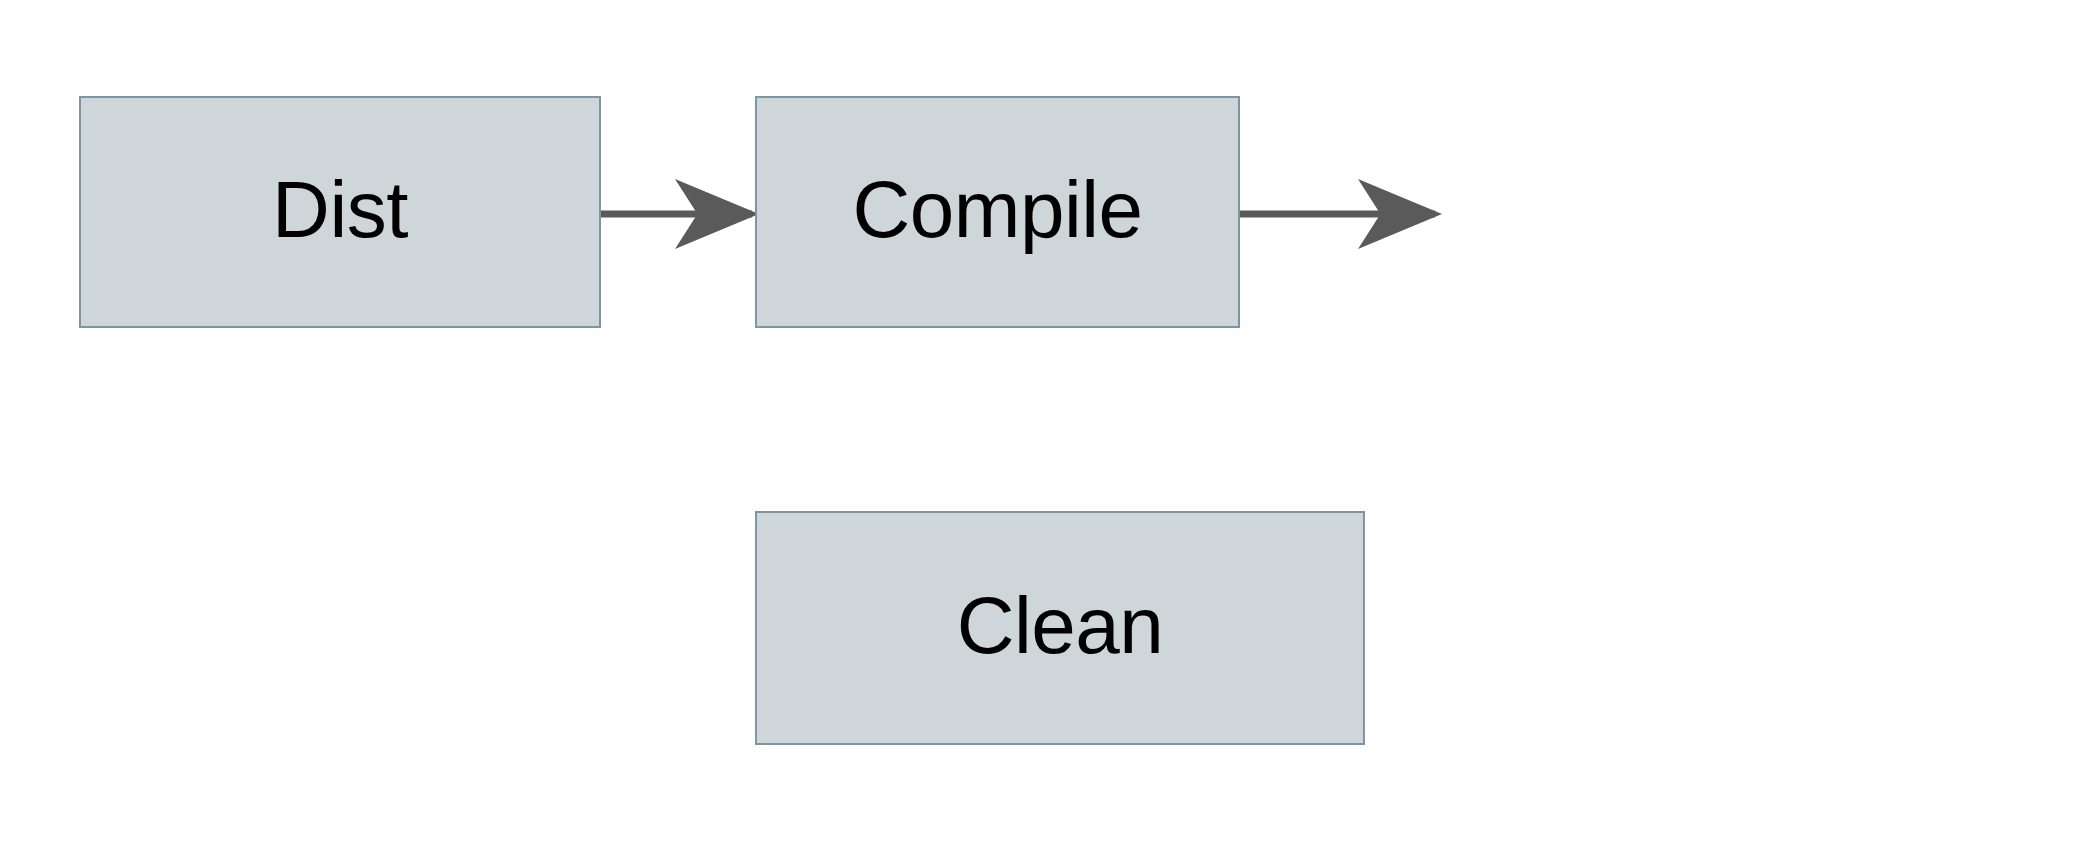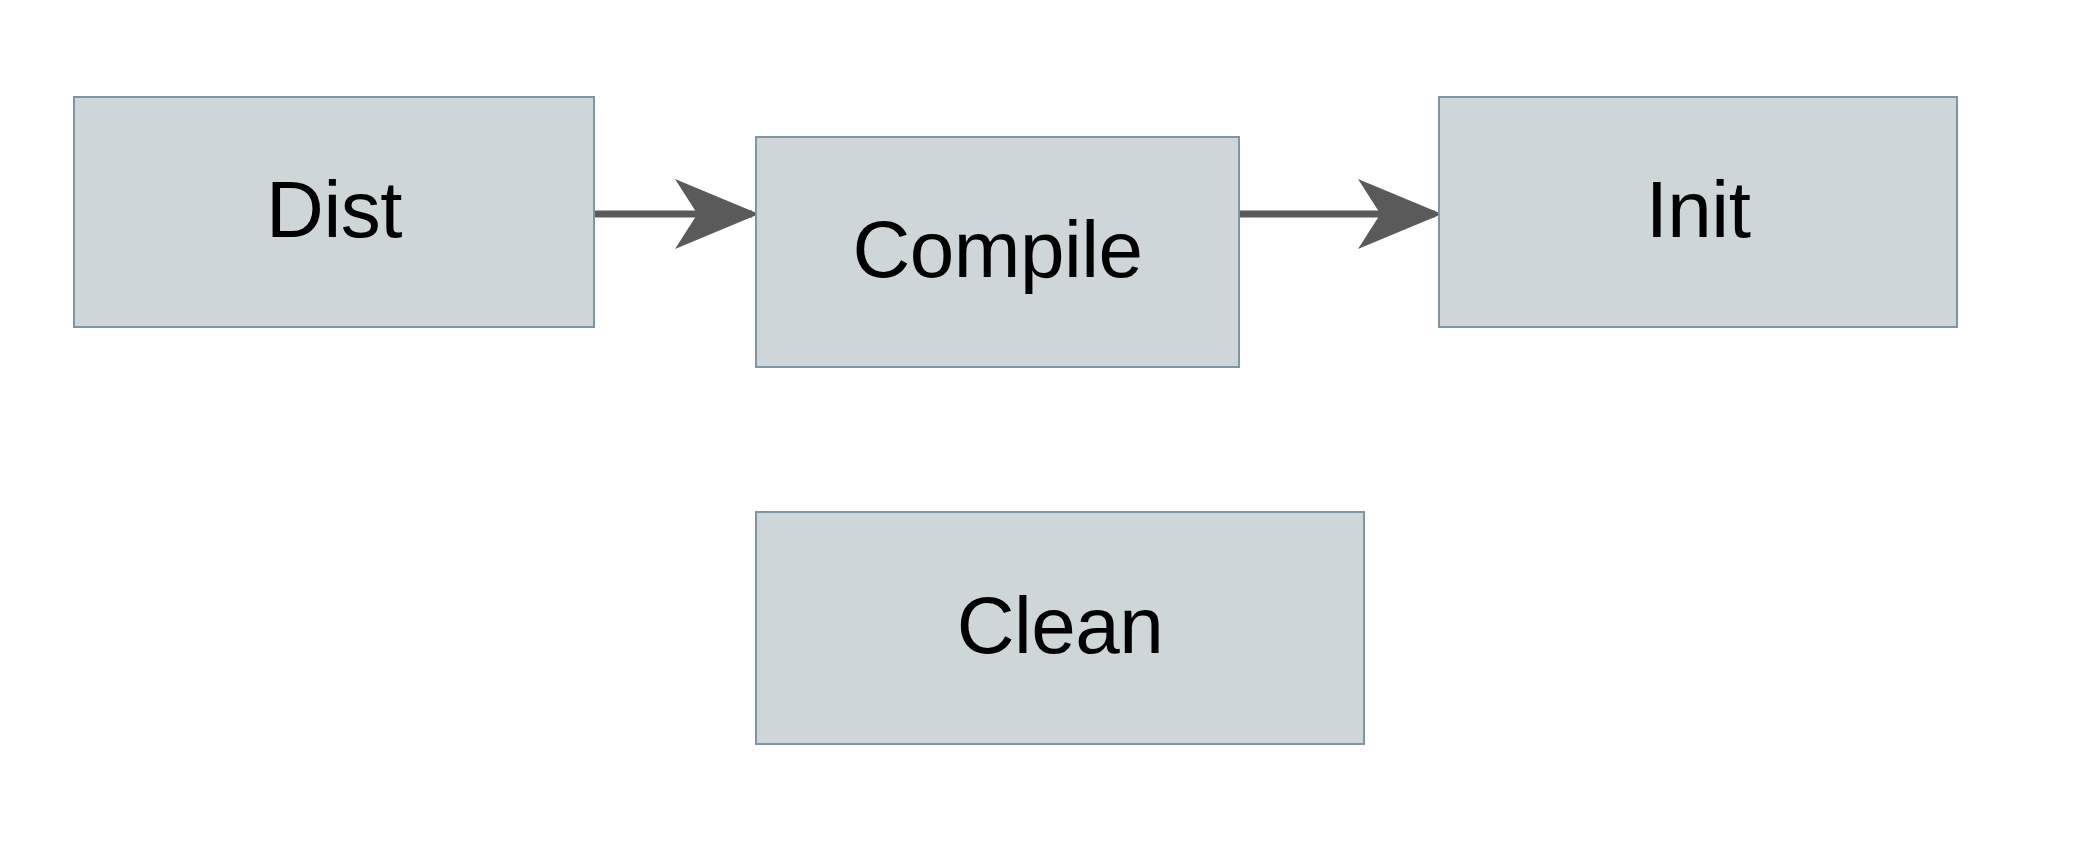--- a/index.html
+++ b/index.html
@@ -61,29 +61,26 @@
 
     <g>
       <line x1="595" y1="214" x2="752" y2="214" stroke="#5a5a5a" stroke-width="7" marker-end="url(#arrowhead)"></line>
     </g>
 
     <g>
       <line x1="1240" y1="214" x2="1435" y2="214" stroke="#5a5a5a" stroke-width="7" marker-end="url(#arrowhead)"></line>
     </g>
   </svg>
 
-  <div class="node" style="left:73px; top:96px; width:522px; height:232px;">
+  <div class="node" style="left:79px; top:96px; width:522px; height:232px;">
     <span class="node-label">Dist</span>
   </div>
 
-  <div class="node" style="left:755px; top:96px; width:485px; height:232px;margin-top:40px;">
+  <div class="node" style="left:755px; top:96px; width:485px; height:232px;">
     <span class="node-label">Compile</span>
   </div>
 
-  <div class="node" style="left:1438px; top:96px; width:520px; height:232px;">
-    <span class="node-label">Init</span>
-  </div>
 
   <div class="node" style="left:755px; top:511px; width:610px; height:234px;">
     <span class="node-label">Clean</span>
   </div>
 
 </div>
 
 </body></html>

